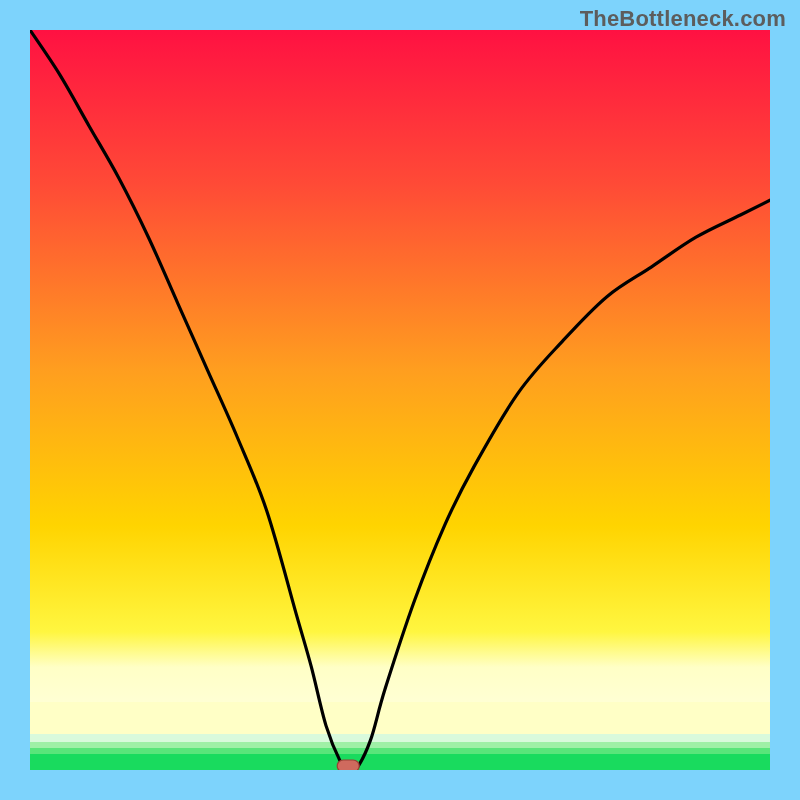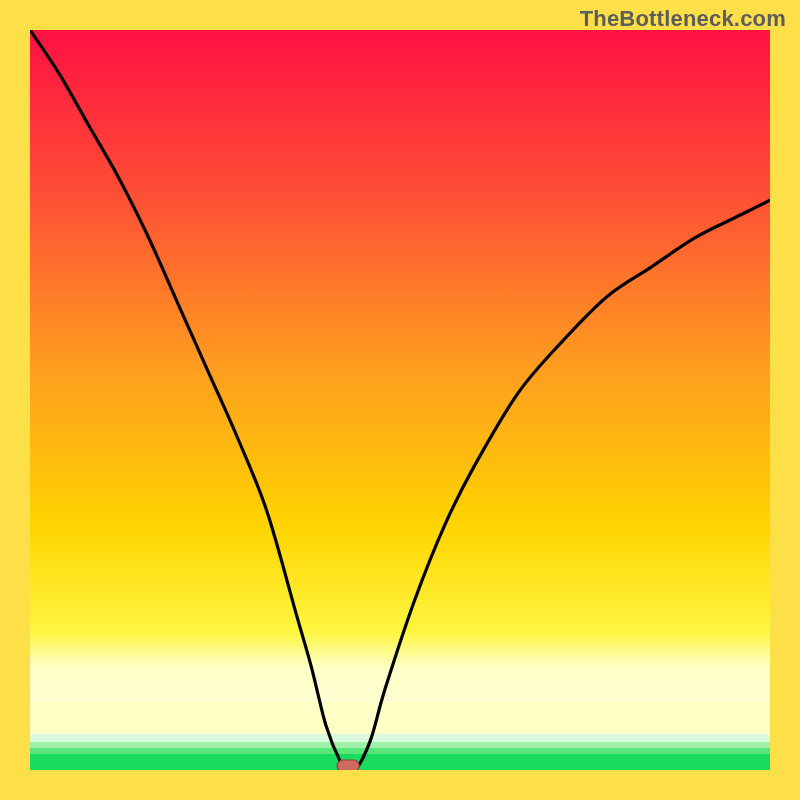--- a/index.html
+++ b/index.html
@@ -8,21 +8,21 @@
     width: 800px;
     height: 800px;
     overflow: hidden;
     background: #000;
     font-family: Arial, Helvetica, sans-serif;
   }
   .frame {
     position: relative;
     width: 800px;
     height: 800px;
-    background: #fde047;
+    background: #7dd3fc;
   }
   .plot-area {
     position: absolute;
     left: 30px;
     top: 30px;
     width: 740px;
     height: 740px;
     overflow: hidden;
   }
   .watermark {

